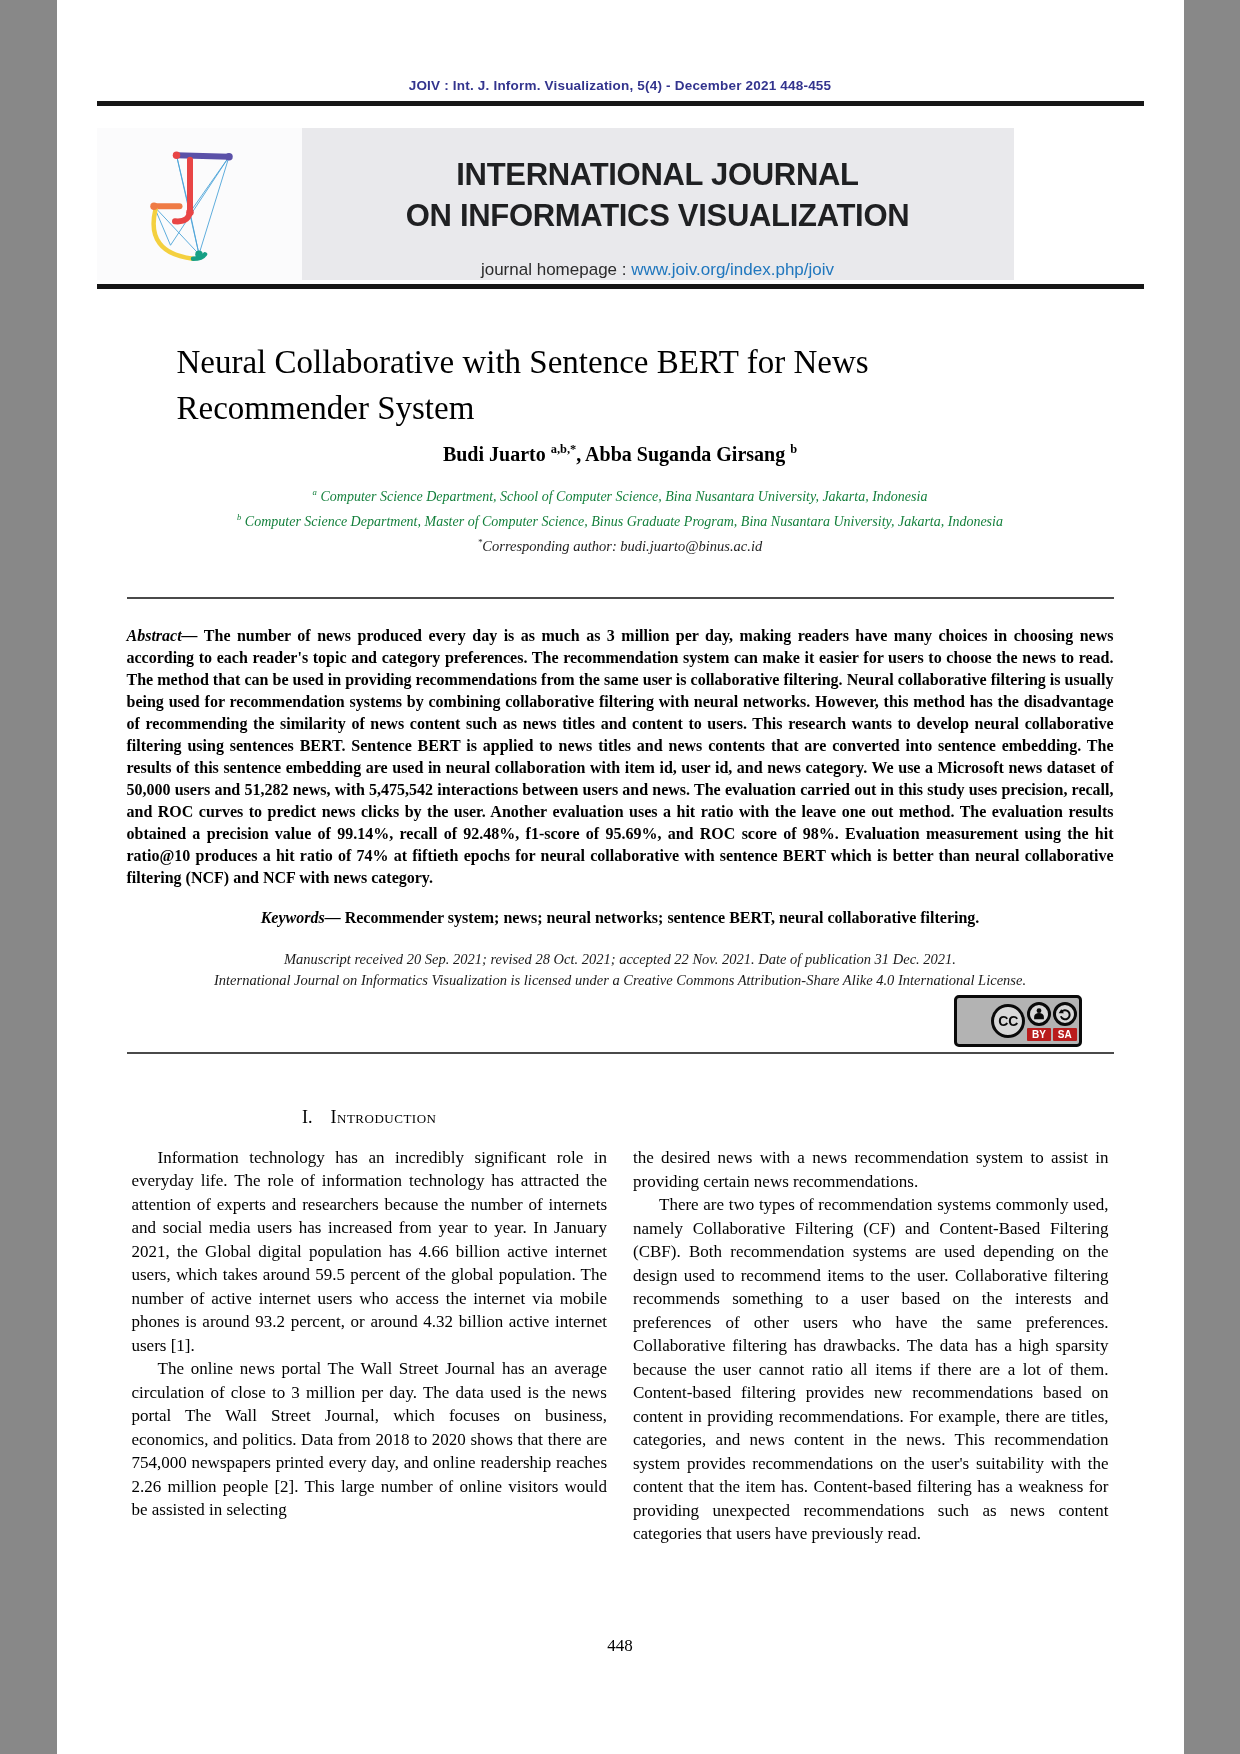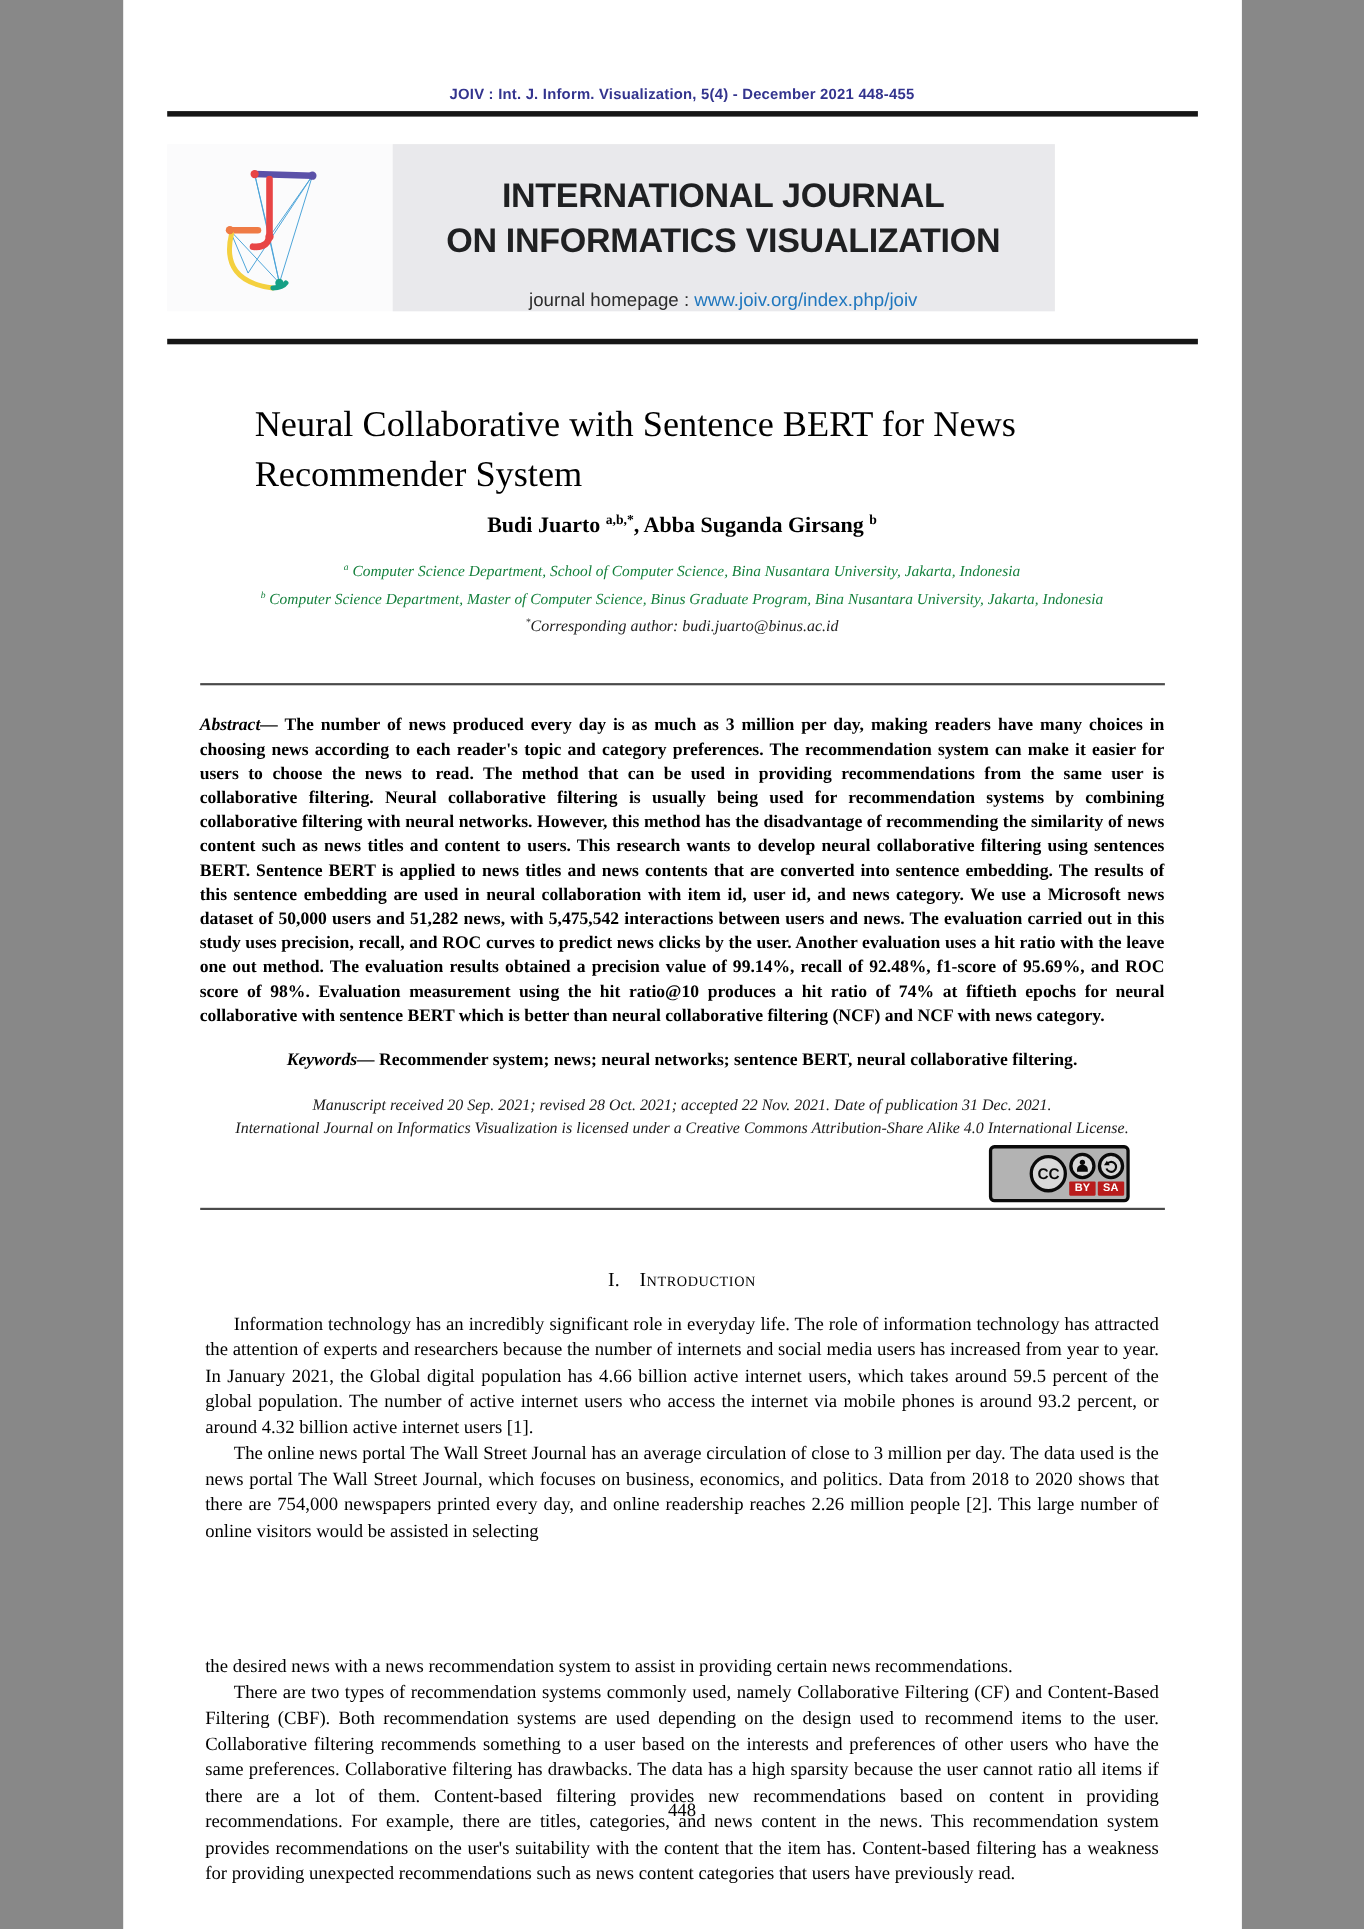--- a/index.html
+++ b/index.html
@@ -1,29 +1,29 @@
 <!DOCTYPE html>
 <html><head>
 <meta charset="utf-8">
 <style>
   html,body{margin:0;padding:0;background:#888;}
   .page{
-    position:relative;width:1017px;height:1754px;margin:0 auto;background:#ffffff;
+    position:relative;width:1127px;height:1754px;margin:0 auto;background:#ffffff;
     font-family:"Liberation Serif", serif;color:#111;overflow:hidden;
   }
   
   .citation{
     padding-top:78px;text-align:center;
     font-family:"Liberation Sans", sans-serif;font-size:13.5px;font-weight:600;
     color:#33348e;letter-spacing:.2px;
   }
   
   .bar{margin:8px 40px 0;height:5px;background:#161616;}
   .bar.bottom{margin-top:0;}
-  .banner{margin:16px 40px;display:flex;height:170px;align-items:center;}
+  .banner{margin:4px 40px;display:flex;height:170px;align-items:flex-end;}
   .logo-box{width:205px;background:#fbfbfc;display:flex;align-items:center;justify-content:center;}
   .banner-center{flex:1;background:#e9e9ec;text-align:center;padding-top:26px;}
   .banner-title{
     font-family:"Liberation Sans", sans-serif;font-weight:700;font-size:31px;
     line-height:41px;color:#1f2022;letter-spacing:-.3px;
   }
   .homepage{margin-top:24px;font-family:"Liberation Sans", sans-serif;font-size:17px;color:#2b2b2b;}
   .homepage-link{color:#2077be;text-decoration:none;cursor:pointer;}
   .cover{width:130px;background:#050505;position:relative;overflow:hidden;}
   .cover-text{position:absolute;top:7px;right:6px;text-align:right;
@@ -60,21 +60,21 @@
     display:flex;align-items:center;justify-content:space-evenly;box-sizing:border-box;cursor:pointer;padding-left:33px;
   }
   .cc-circle{width:34px;height:34px;border:3.5px solid #0a0a0a;border-radius:50%;background:#d8d8d8;
     display:flex;align-items:center;justify-content:center;
     font-family:"Liberation Sans", sans-serif;font-weight:800;font-size:14px;color:#0a0a0a;box-sizing:border-box;}
   .cc-col{display:flex;flex-direction:column;align-items:center;gap:2px;}
   .cc-small{width:24px;height:24px;}
   .cc-label{background:#b91c1c;color:#fff;font-family:"Liberation Sans", sans-serif;
     font-weight:700;font-size:10px;line-height:13px;padding:0 5px;border-radius:1px;}
   
-  .columns{margin:18px 75px 0;display:flex;gap:26px;flex-direction:column;}
+  .columns{margin:18px 75px 0;display:flex;gap:26px;}
   .col{flex:1;font-size:17px;line-height:23.5px;text-align:justify;color:#000;}
   .col p{margin:0;}
   .col p.indent{text-indent:26px;}
   .col.right{padding-top:74px;}
   .section-heading{margin:34px 0 16px;text-align:center;font-size:18px;color:#000;}
   .sec-num{margin-right:18px;}
   .sec-title{font-variant:small-caps;letter-spacing:.5px;}
   
   .footer{position:absolute;top:1636px;left:0;right:0;text-align:center;font-size:17px;color:#000;}
 </style>

